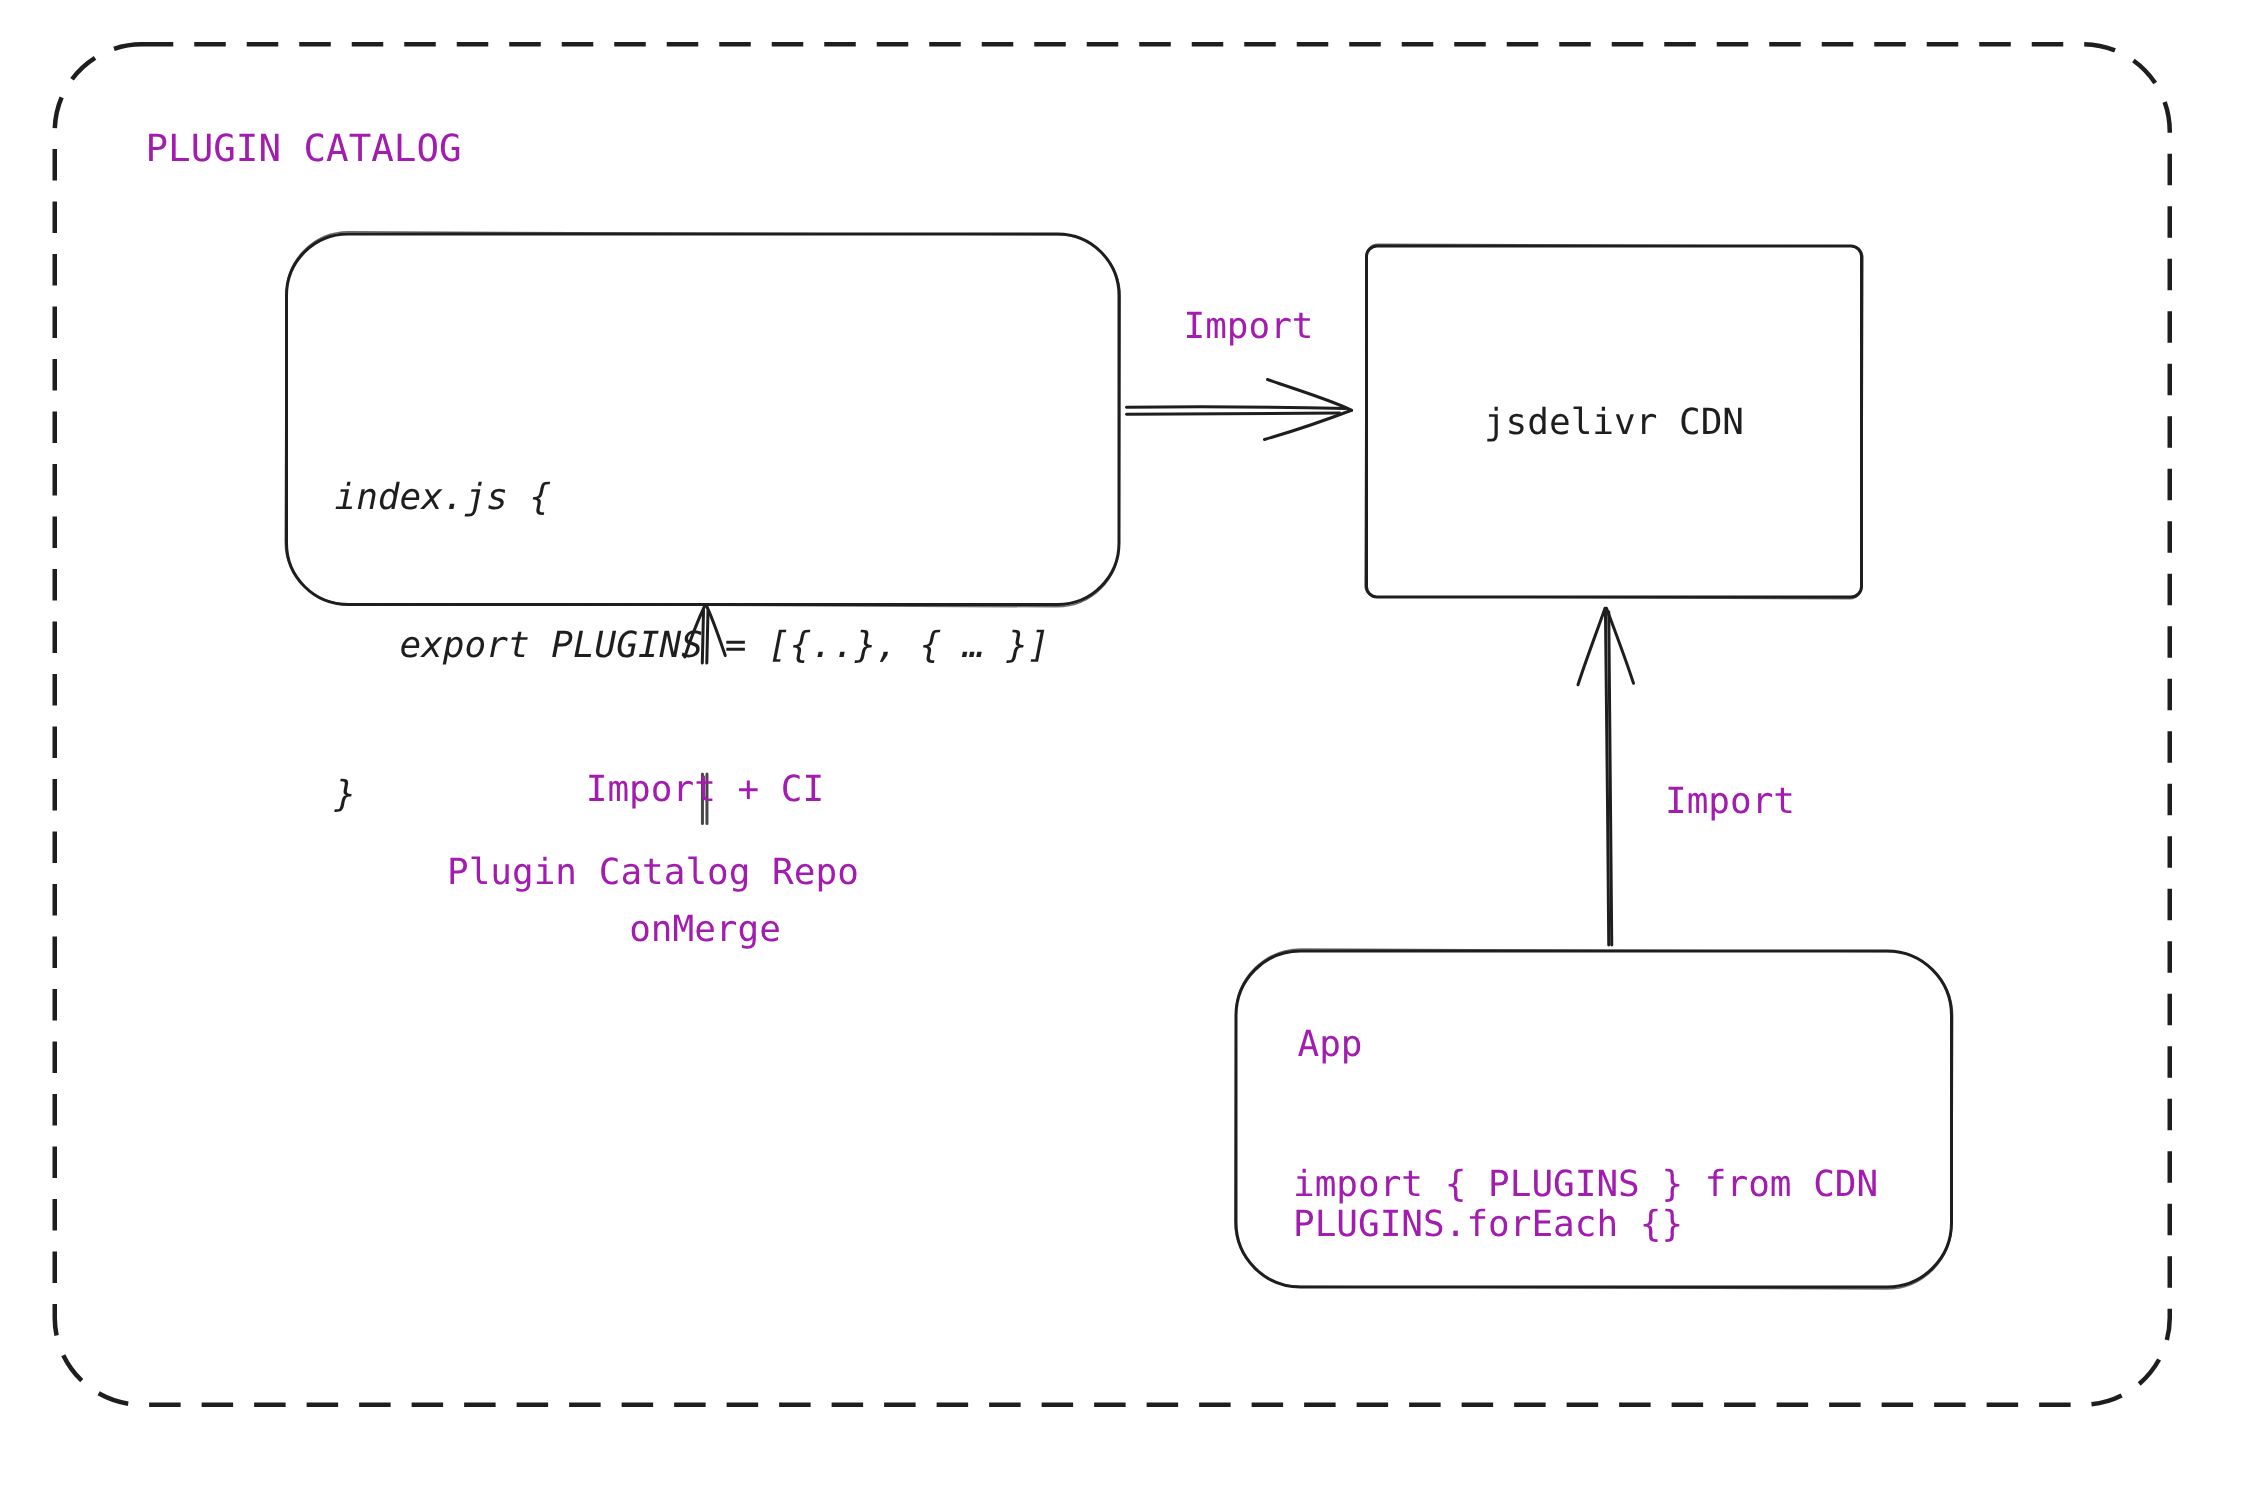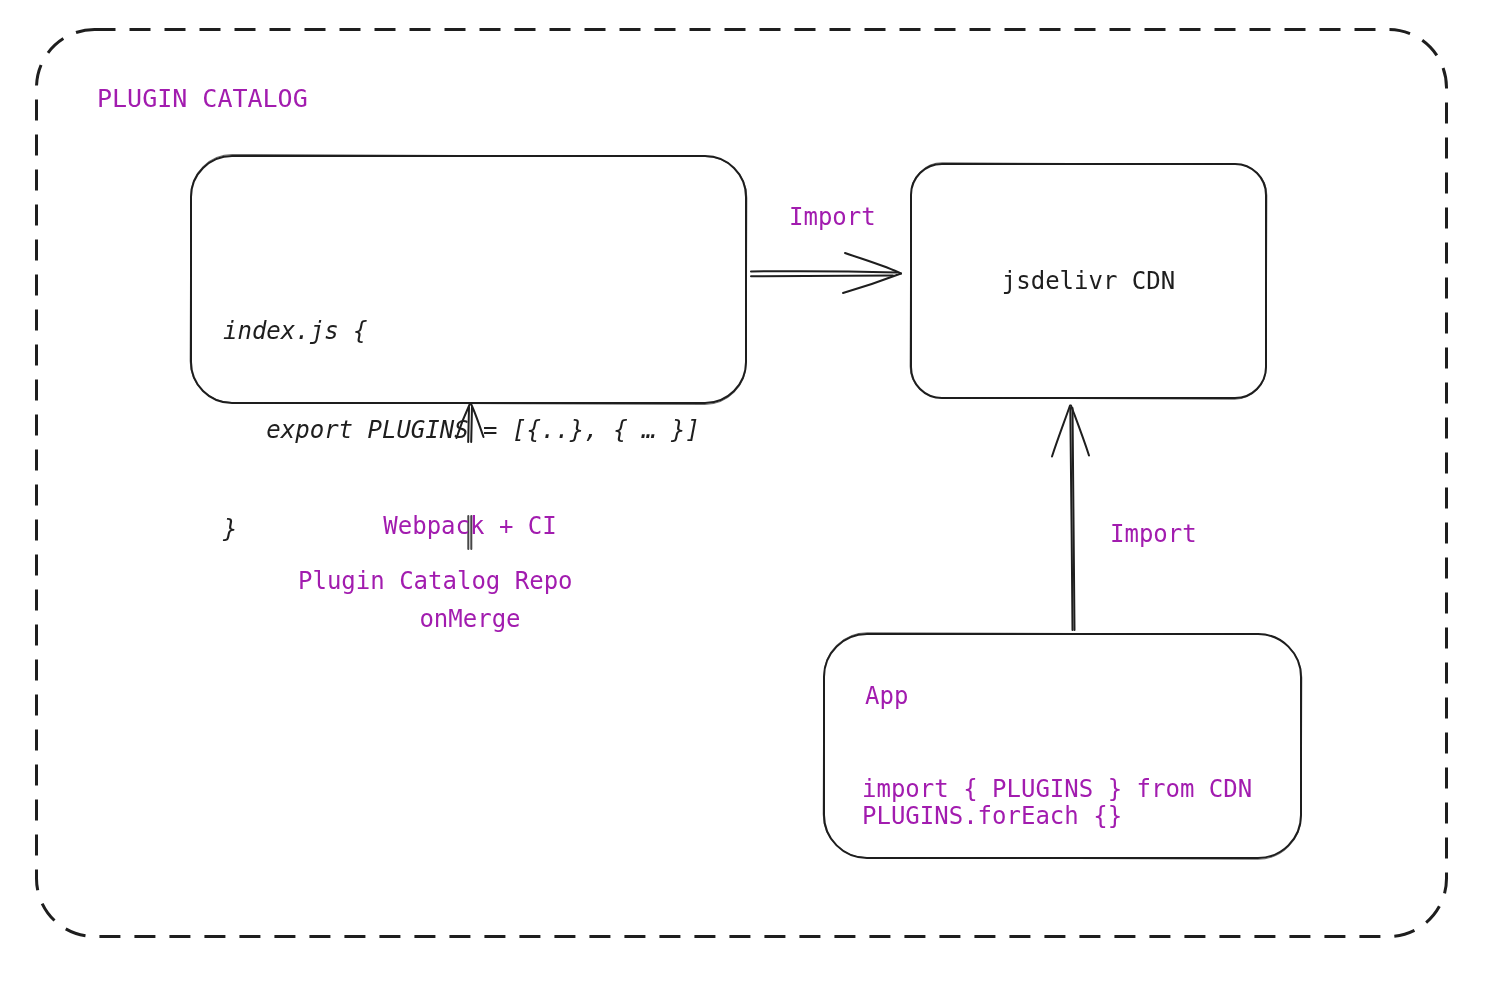--- a/index.html
+++ b/index.html
@@ -110,30 +110,30 @@
   <div class="txt" style="left:97px; top:83px; font-size:25px;">PLUGIN CATALOG</div>
 
   <div class="box" style="left:190px; top:155px; width:553px; height:245px; border-radius:42px;">
     <div class="code" style="left:31px; top:92px;font-style:italic;">
       <div>index.js {</div>
       <div>   export PLUGINS = [{..}, { … }]</div>
       <div>}</div>
     </div>
   </div>
 
-  <div class="box" style="left:910px; top:163px; width:328px; height:232px; border-radius:32px;padding-left:25px;">
+  <div class="box" style="left:910px; top:163px; width:328px; height:232px; border-radius:8px;">
     <div class="cdn-label-wrap">
       <span>jsdelivr CDN</span>
     </div>
   </div>
 
   <div class="txt" style="left:789px; top:202px;">Import</div>
 
   <div class="txt center-label" style="left:370px; top:449px; width:200px;">
-    <div>Webpack + CI</div>
+    <div>Import + CI</div>
     <div>onMerge</div>
   </div>
 
   <div class="txt" style="left:298px; top:566px;">Plugin Catalog Repo</div>
 
 
   <div class="box" style="left:823px; top:633px; width:475px; height:222px; border-radius:44px;">
     <div class="txt" style="left:40px; top:46px;">App</div>
     <div class="txt" style="left:37px; top:103px;margin-top:36px;">import { PLUGINS } from CDN</div>
     <div class="txt" style="left:37px; top:166px;">PLUGINS.forEach {}</div>

